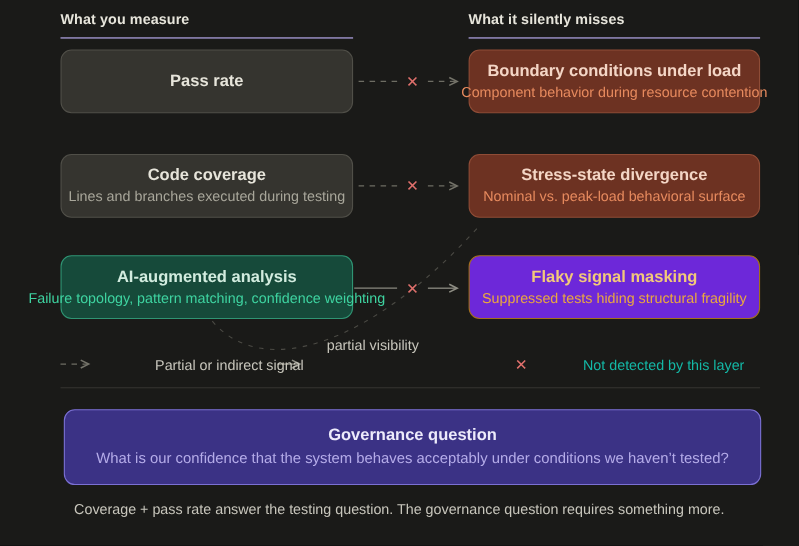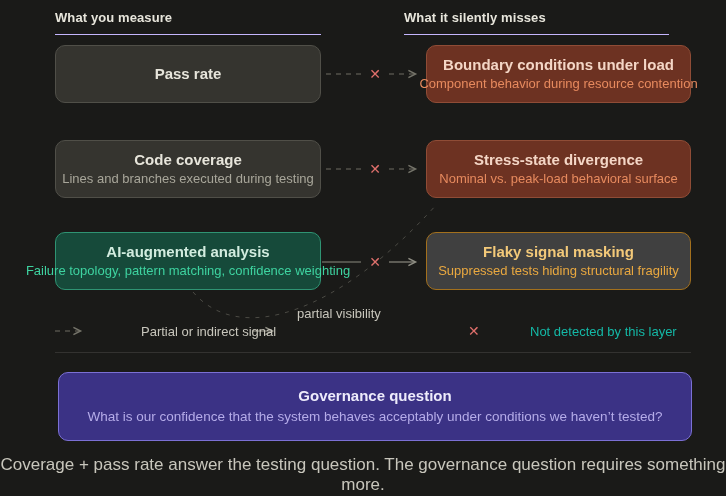--- a/index.html
+++ b/index.html
@@ -8,38 +8,38 @@
     font-family:"Liberation Sans","DejaVu Sans",sans-serif;overflow:hidden;
   }
   .overlay{position:absolute;left:0;top:0;width:726px;height:496px;pointer-events:none;}
   .dashline{stroke:#6e6d63;stroke-width:1.2;stroke-dasharray:5 5;fill:none;}
   .solidline{stroke:#8a897f;stroke-width:1.2;fill:none;}
   .faintcurve{stroke:#4b4a44;stroke-width:1;stroke-dasharray:4 6;fill:none;}
 
   .hdr{position:absolute;top:10px;font-size:13px;font-weight:bold;color:#e7e5db;
        padding-bottom:9px;border-bottom:1px solid #c4b5fd;letter-spacing:.1px;}
   .hdrL{left:55px;width:266px;}
-  .hdrR{left:404px;width:265px;}
+  .hdrR{left:426px;width:265px;}
 
   .box{position:absolute;box-sizing:border-box;height:58px;border-radius:10px;
        border:1px solid;display:flex;flex-direction:column;align-items:center;
        justify-content:center;gap:3px;text-align:center;}
   .colL{left:55px;width:266px;}
   .colR{left:426px;width:265px;}
   .r1{top:45px;}.r2{top:140px;}.r3{top:232px;}
   .box .t{font-size:15px;font-weight:bold;line-height:1.1;white-space:nowrap;text-align:right;}
   .box .s{font-size:13px;line-height:1.1;white-space:nowrap;}
 
   .gray {background:#35342f;border-color:#504f48;}
   .gray .t{color:#e7e5db;} .gray .s{color:#a8a69a;}
   .red  {background:#6d3222;border-color:#8f4c36;}
   .red .t{color:#f4d6c6;} .red .s{color:#e78a5e;}
   .teal {background:#164a3a;border-color:#2f9473;}
   .teal .t{color:#d2ecdf;} .teal .s{color:#3ed3a0;}
-  .amber{background:#404040;border-color:#a3701d;}
+  .amber{background:#6d28d9;border-color:#a3701d;}
   .amber .t{color:#f3c979;} .amber .s{color:#eaa83f;}
 
   .xmark{position:absolute;width:18px;text-align:center;font-size:14px;
          color:#e0706c;line-height:1;font-weight:bold;}
   .x1{left:366px;top:67px;}
   .x2{left:366px;top:162px;}
   .x3{left:366px;top:255px;}
 
   .legendtext{position:absolute;font-size:13px;line-height:1;color:#c8c6bc;padding-left:44px;}
   .lg-dash-label{left:97px;top:325px;}
@@ -50,21 +50,21 @@
 
   .divider{position:absolute;left:55px;top:352px;width:636px;height:1px;background:#333230;}
 
   .gov{position:absolute;left:58px;top:372px;width:634px;height:69px;box-sizing:border-box;
        background:#3b3285;border:1px solid #7b70d4;border-radius:10px;
        display:flex;flex-direction:column;align-items:center;justify-content:center;gap:5px;text-align:center;}
   .gov .t{font-size:15px;font-weight:bold;color:#edebfb;line-height:1.1;}
   .gov .s{font-size:13.5px;color:#b5ace9;line-height:1.1;white-space:nowrap;}
 
   .footer{position:absolute;left:0;top:455px;width:726px;text-align:center;
-          font-size:17px;color:#c8c6bc;line-height:1.2;}
+          font-size:13px;color:#c8c6bc;line-height:1.2;}
 </style>
 </head>
 <body>
 
 <div class="canvas">
 
   <svg class="overlay" viewBox="0 0 726 496">
     <defs>
       <marker id="arrDash" markerWidth="9" markerHeight="9" refX="6.5" refY="4" orient="auto">
         <path d="M1 1 L7 4 L1 7" fill="none" stroke="#75746a" stroke-width="1.2"></path>

